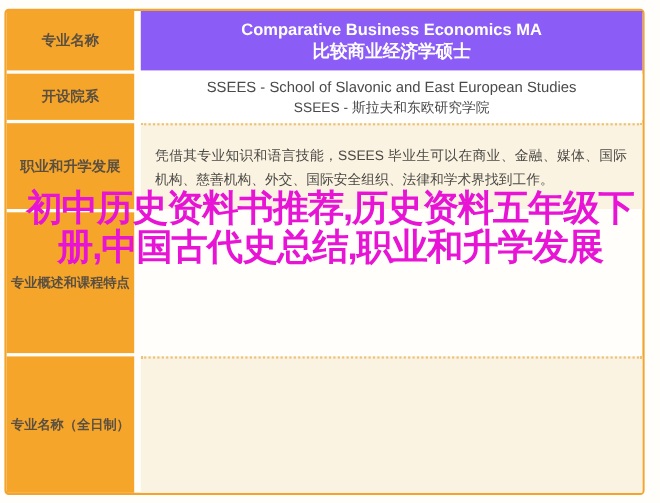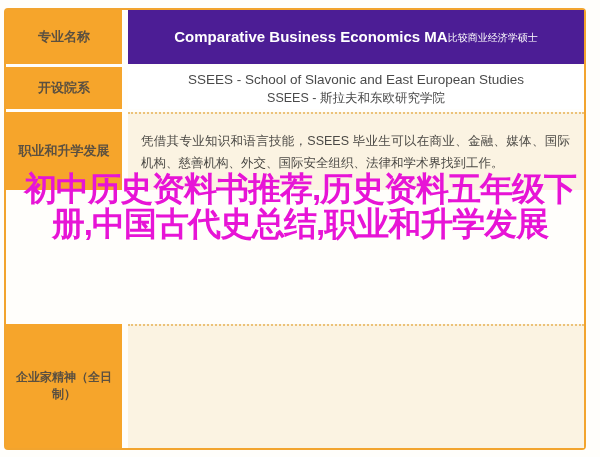--- a/index.html
+++ b/index.html
@@ -23,25 +23,25 @@
   }
   .content-cell{
     flex:1;box-sizing:border-box;color:#4B4945;
   }
   .r1{height:54px;flex:0 0 54px;}
   .r2{height:42px;flex:0 0 42px;}
   .r3{height:78px;flex:0 0 78px;}
   .r4{height:128px;flex:0 0 128px;}
   .r5{height:124px;flex:0 0 124px;}
   .cell-header{
-    background:#4c1d95;display:flex;flex-direction:row;
+    background:#8b5cf6;display:flex;flex-direction:column;
     align-items:center;justify-content:center;
   }
   .cell-header .en{color:#fff;font-weight:bold;font-size:15px;line-height:20px;}
-  .cell-header .cn{color:#fff;font-weight:normal;font-size:10px;line-height:19px;}
+  .cell-header .cn{color:#fff;font-weight:bold;font-size:16px;line-height:19px;}
   .cell-dept{
     background:#ffffff;display:flex;flex-direction:column;
     align-items:center;justify-content:center;
   }
   .cell-dept .en{font-size:13.5px;line-height:19px;color:#4a4a4a;}
   .cell-dept .cn{font-size:12.5px;line-height:18px;color:#4a4a4a;}
   .cell-body{
     background:#FBF3E2;border-top:2px dotted #ECC278;
     padding:12px 14px 8px 13px;
     font-size:12.5px;line-height:22px;text-align:justify;
@@ -79,24 +79,25 @@
   </div>
 
   <div class="row r3">
     <div class="label-cell">职业和升学发展</div>
     <div class="content-cell cell-body">
       <p>凭借其专业知识和语言技能，SSEES 毕业生可以在商业、金融、媒体、国际机构、慈善机构、外交、国际安全组织、法律和学术界找到工作。</p>
     </div>
   </div>
 
   <div class="row r4">
+    <div class="label-cell small-label">专业概述和课程特点</div>
   </div>
 
   <div class="row r5">
-    <div class="label-cell small-label">企业家精神（全日制）</div>
+    <div class="label-cell small-label">专业名称（全日制）</div>
     <div class="content-cell cell-body">
     </div>
   </div>
 
 </div>
 
 <div class="watermark">
   <div>初中历史资料书推荐,历史资料五年级下</div>
   <div>册,中国古代史总结,职业和升学发展</div>
 </div>

